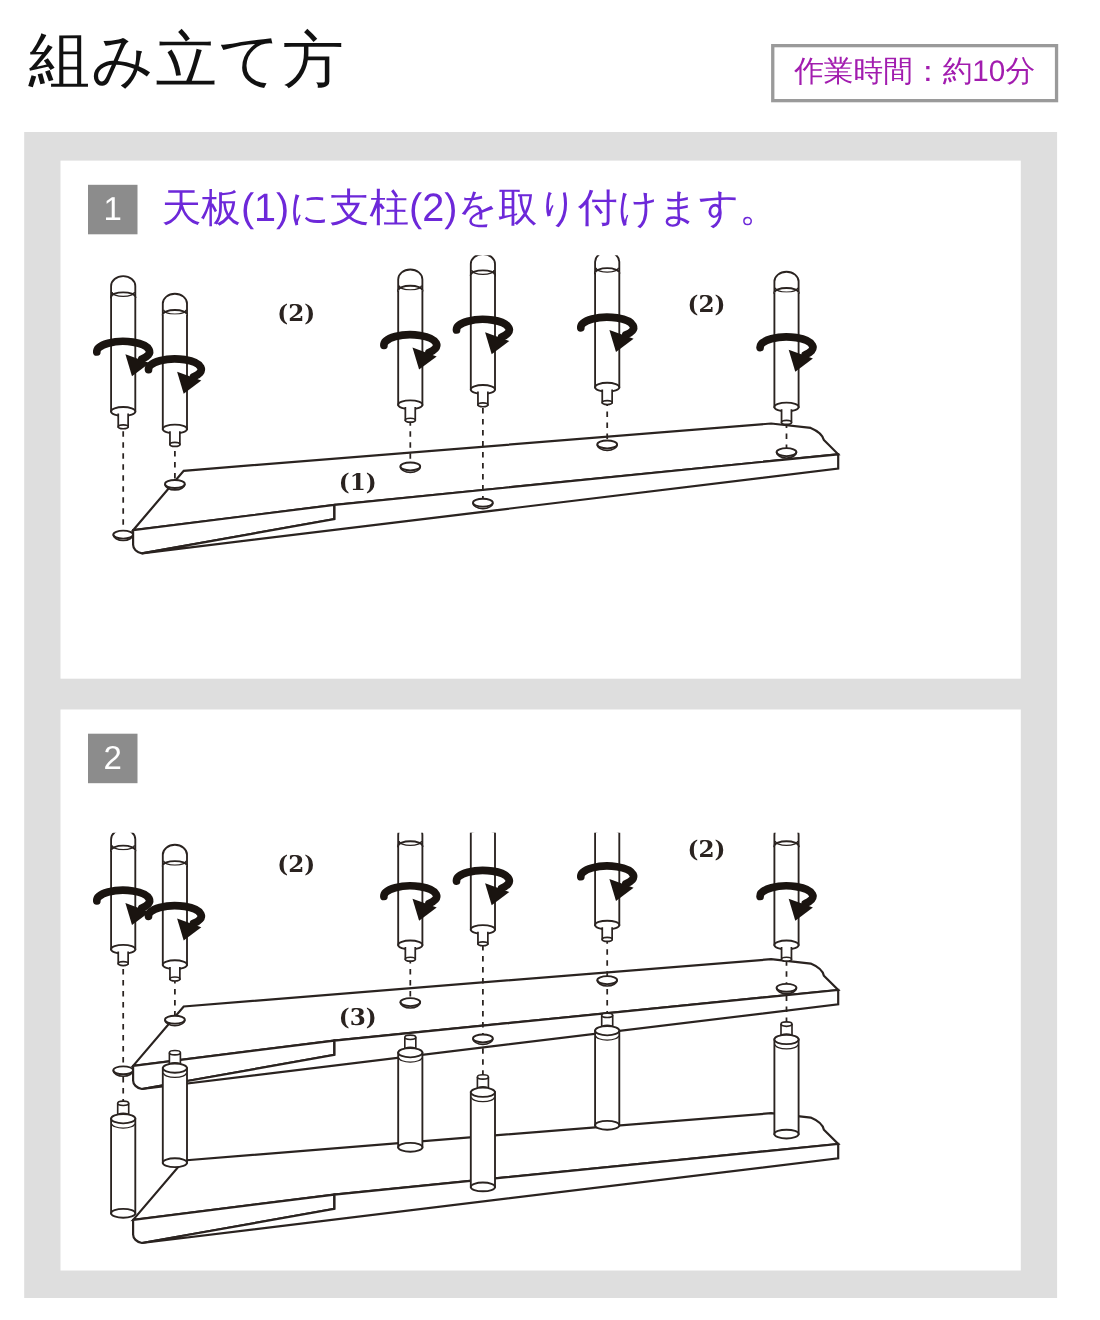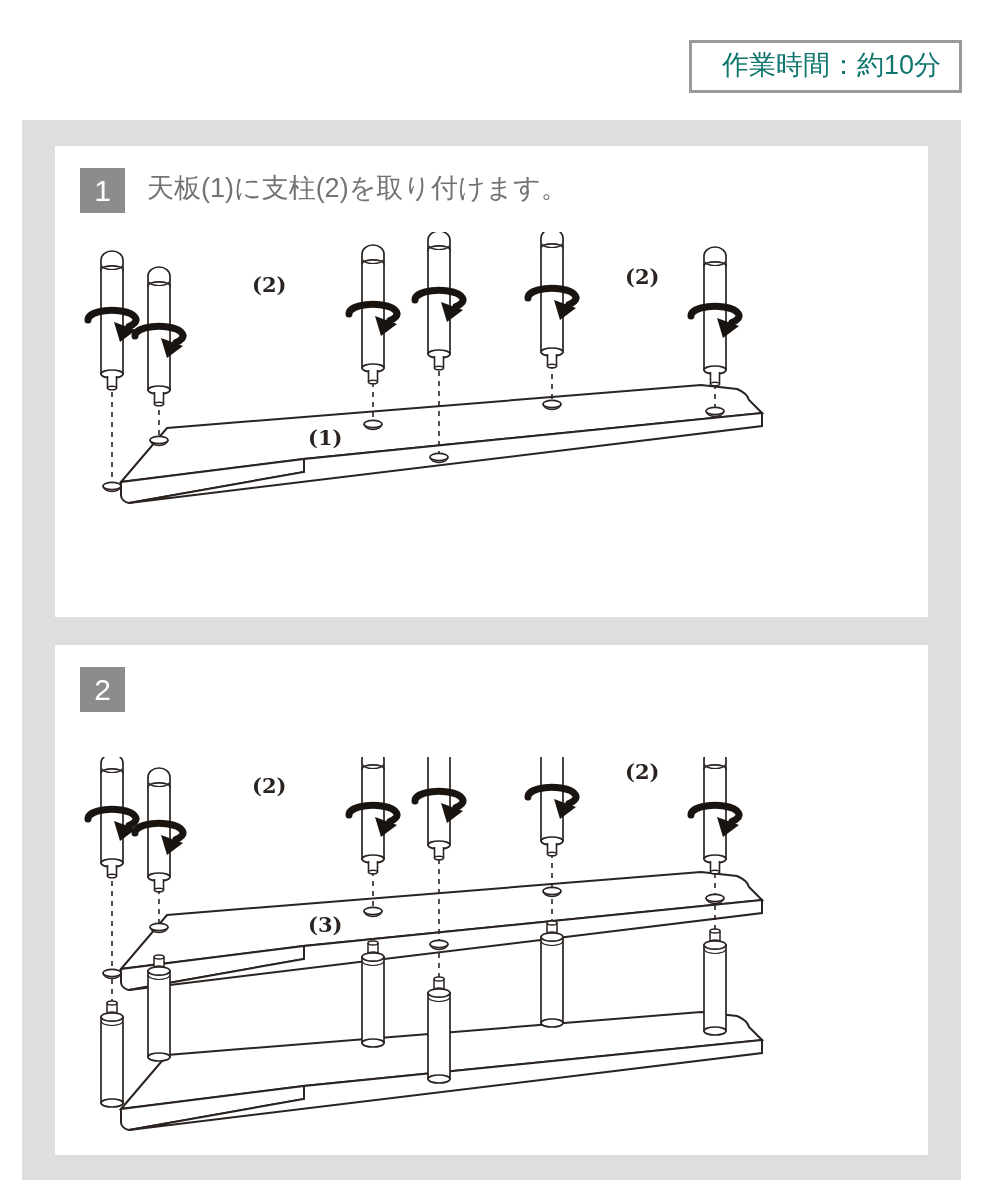--- a/index.html
+++ b/index.html
@@ -33,24 +33,24 @@
     letter-spacing: 1px;
     color: #111111;
     white-space: nowrap;
   }
   .time-badge {
     position: absolute;
     right: 38px;
     top: 40px;
     border: 3px solid #9a9a9a;
     background: #ffffff;
-    padding: 6px 18px 9px 30px;
+    padding: 6px 18px 9px 18px;
     font-size: 27px;
     line-height: 32px;
-    color: #0f766e;
+    color: #a21caf;
     white-space: nowrap;
     text-align: center;
   }
 
   
   .steps-container {
     position: absolute;
     left: 22px;
     top: 120px;
     width: 939px;
@@ -81,23 +81,23 @@
     background: #8c8c8c;
     color: #ffffff;
     font-size: 30px;
     line-height: 45px;
     text-align: center;
     font-weight: 400;
     flex: 0 0 auto;
   }
   .step-text {
     margin-left: 22px;
-    font-size: 27px;
+    font-size: 36px;
     line-height: 37px;
-    color: #737373;
+    color: #6d28d9;
     white-space: pre-line;
     padding-top: 2px;
   }
 
   .step-figure {
     position: absolute;
     left: 0;
     width: 873px;
   }
   .step-1 .step-figure { top: 86px;  height: 380px; }
@@ -109,20 +109,21 @@
     font-family: "DejaVu Serif", "Liberation Serif", serif;
     font-weight: bold;
     font-size: 21px;
     fill: #2a2320;
   }
 </style>
 </head>
 <body>
 
 <div class="page-header">
+  <div class="page-title">組み立て方</div>
   <div class="time-badge">作業時間：約10分</div>
 </div>
 
 <div class="steps-container">
 
   <div class="step-card step-1">
     <div class="step-head">
       <div class="step-badge">1</div>
       <div class="step-text">天板(1)に支柱(2)を取り付けます。</div>
     </div>

